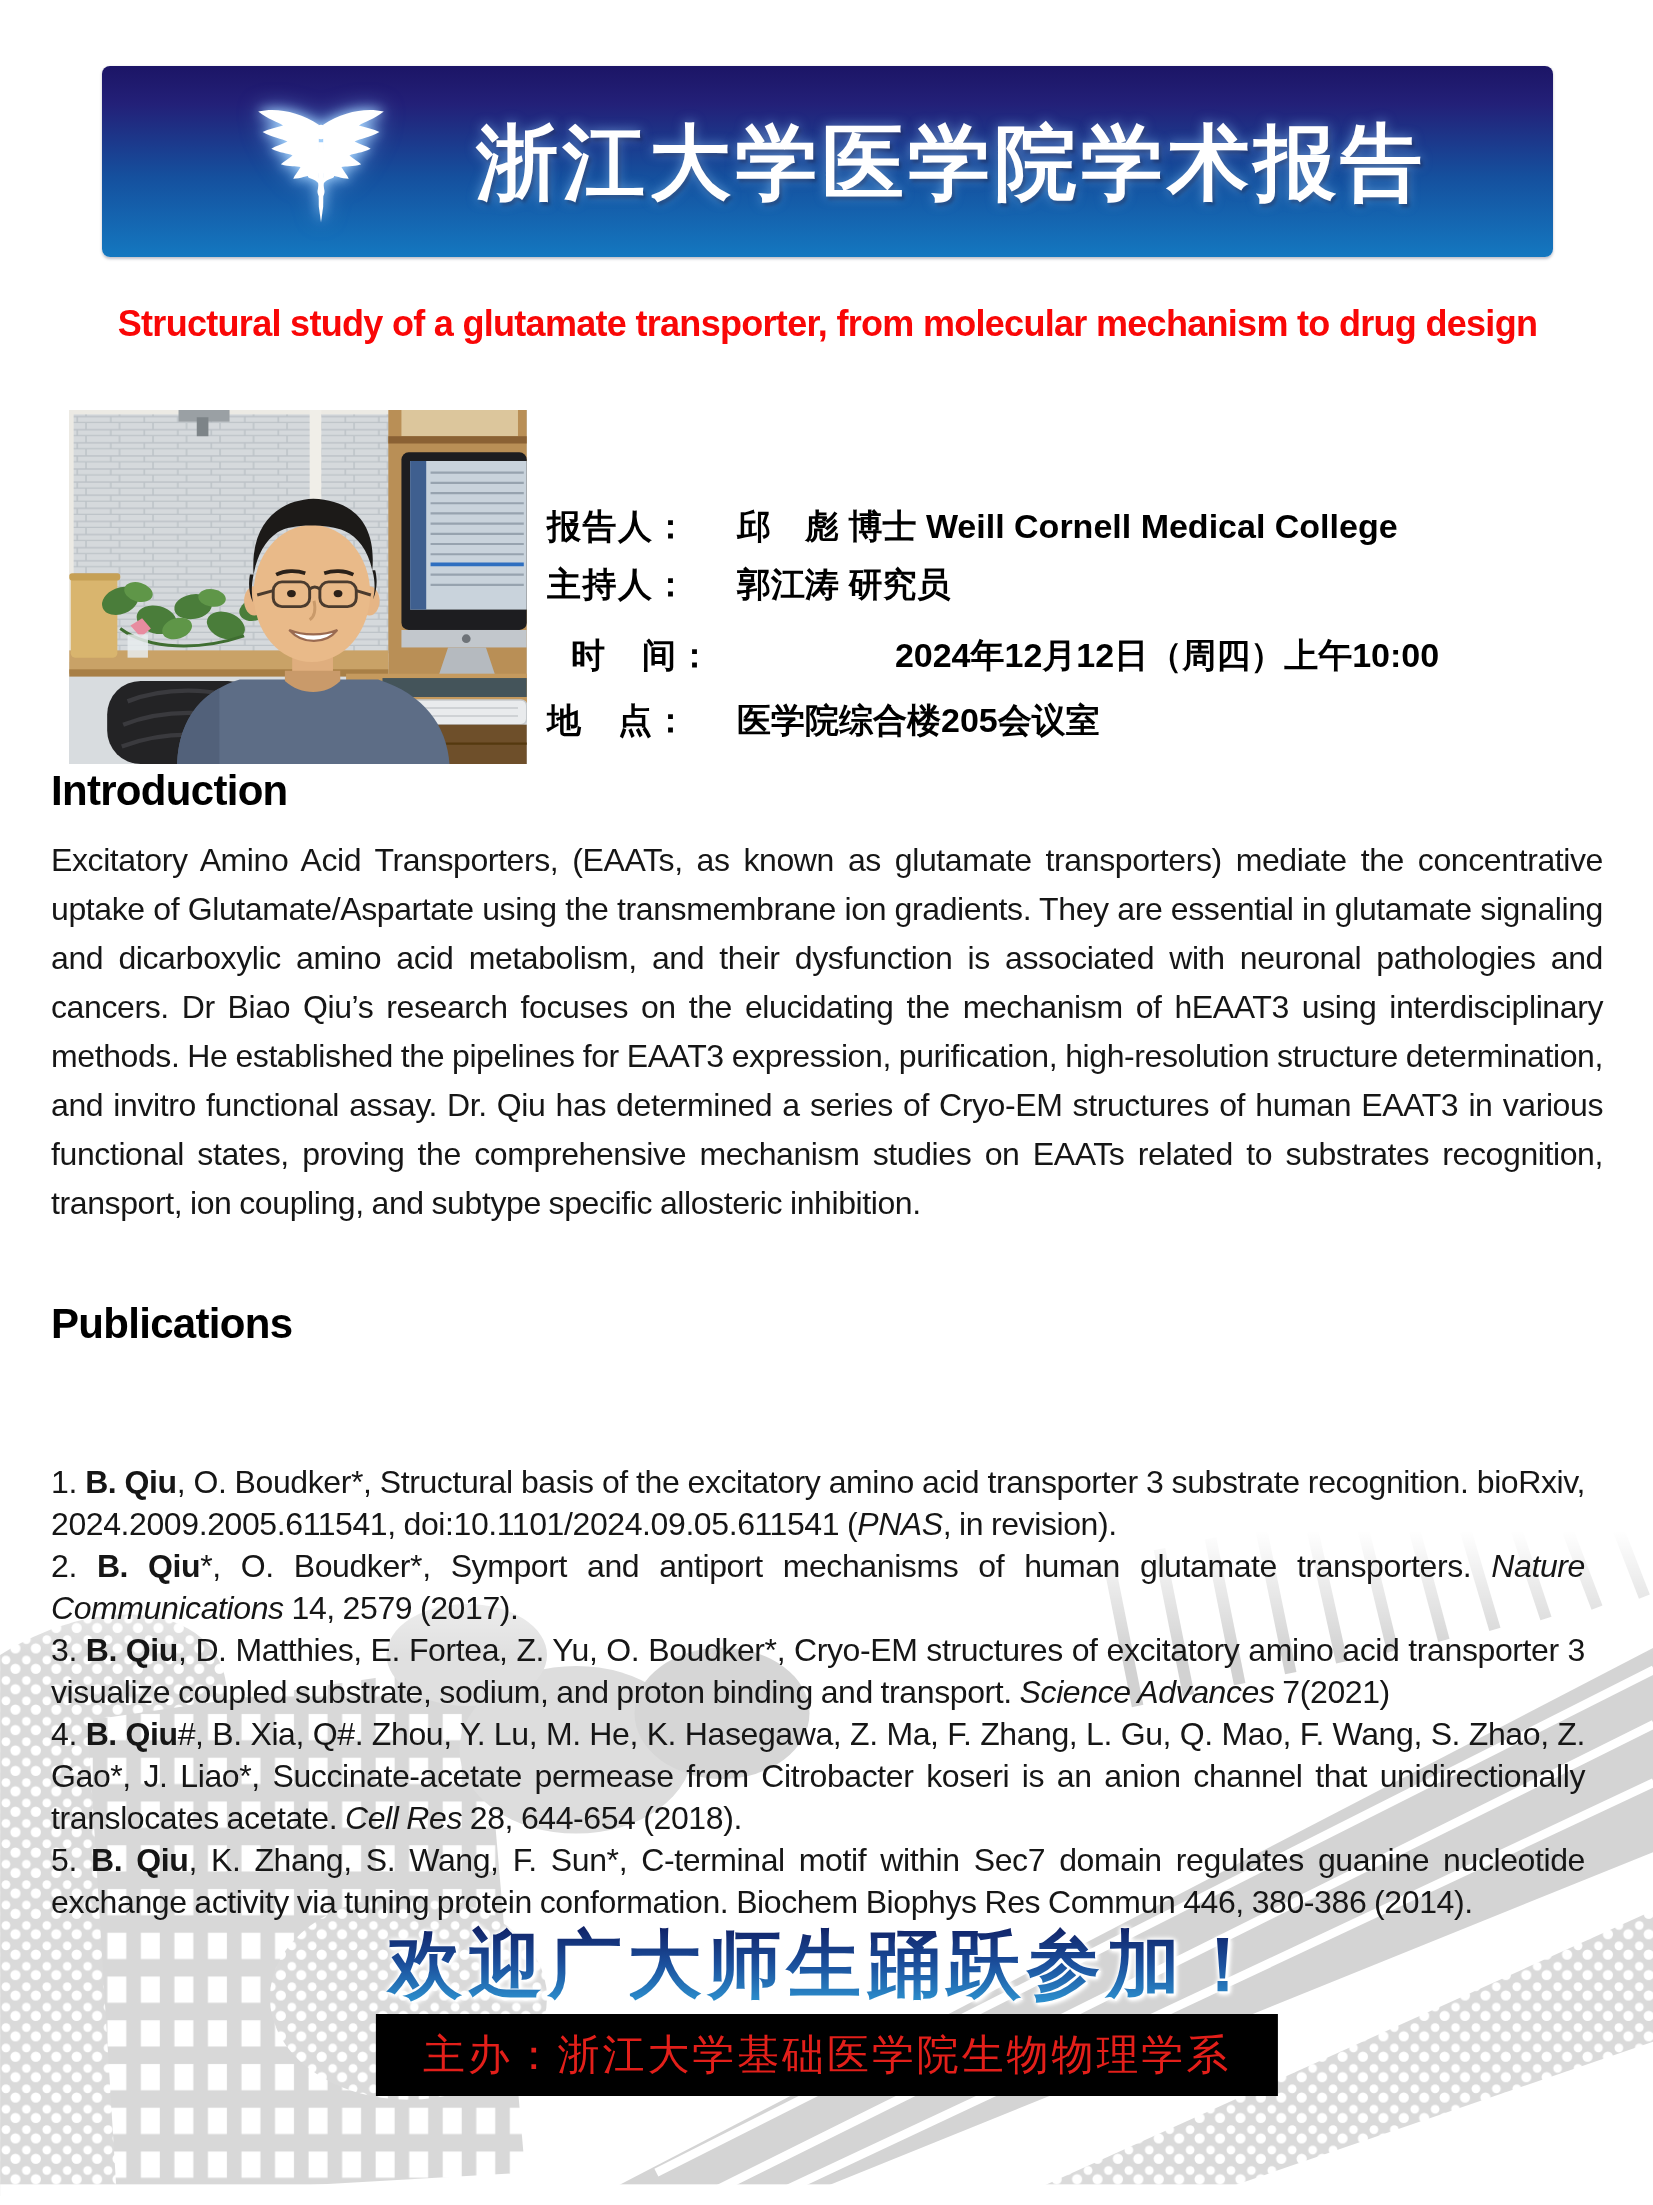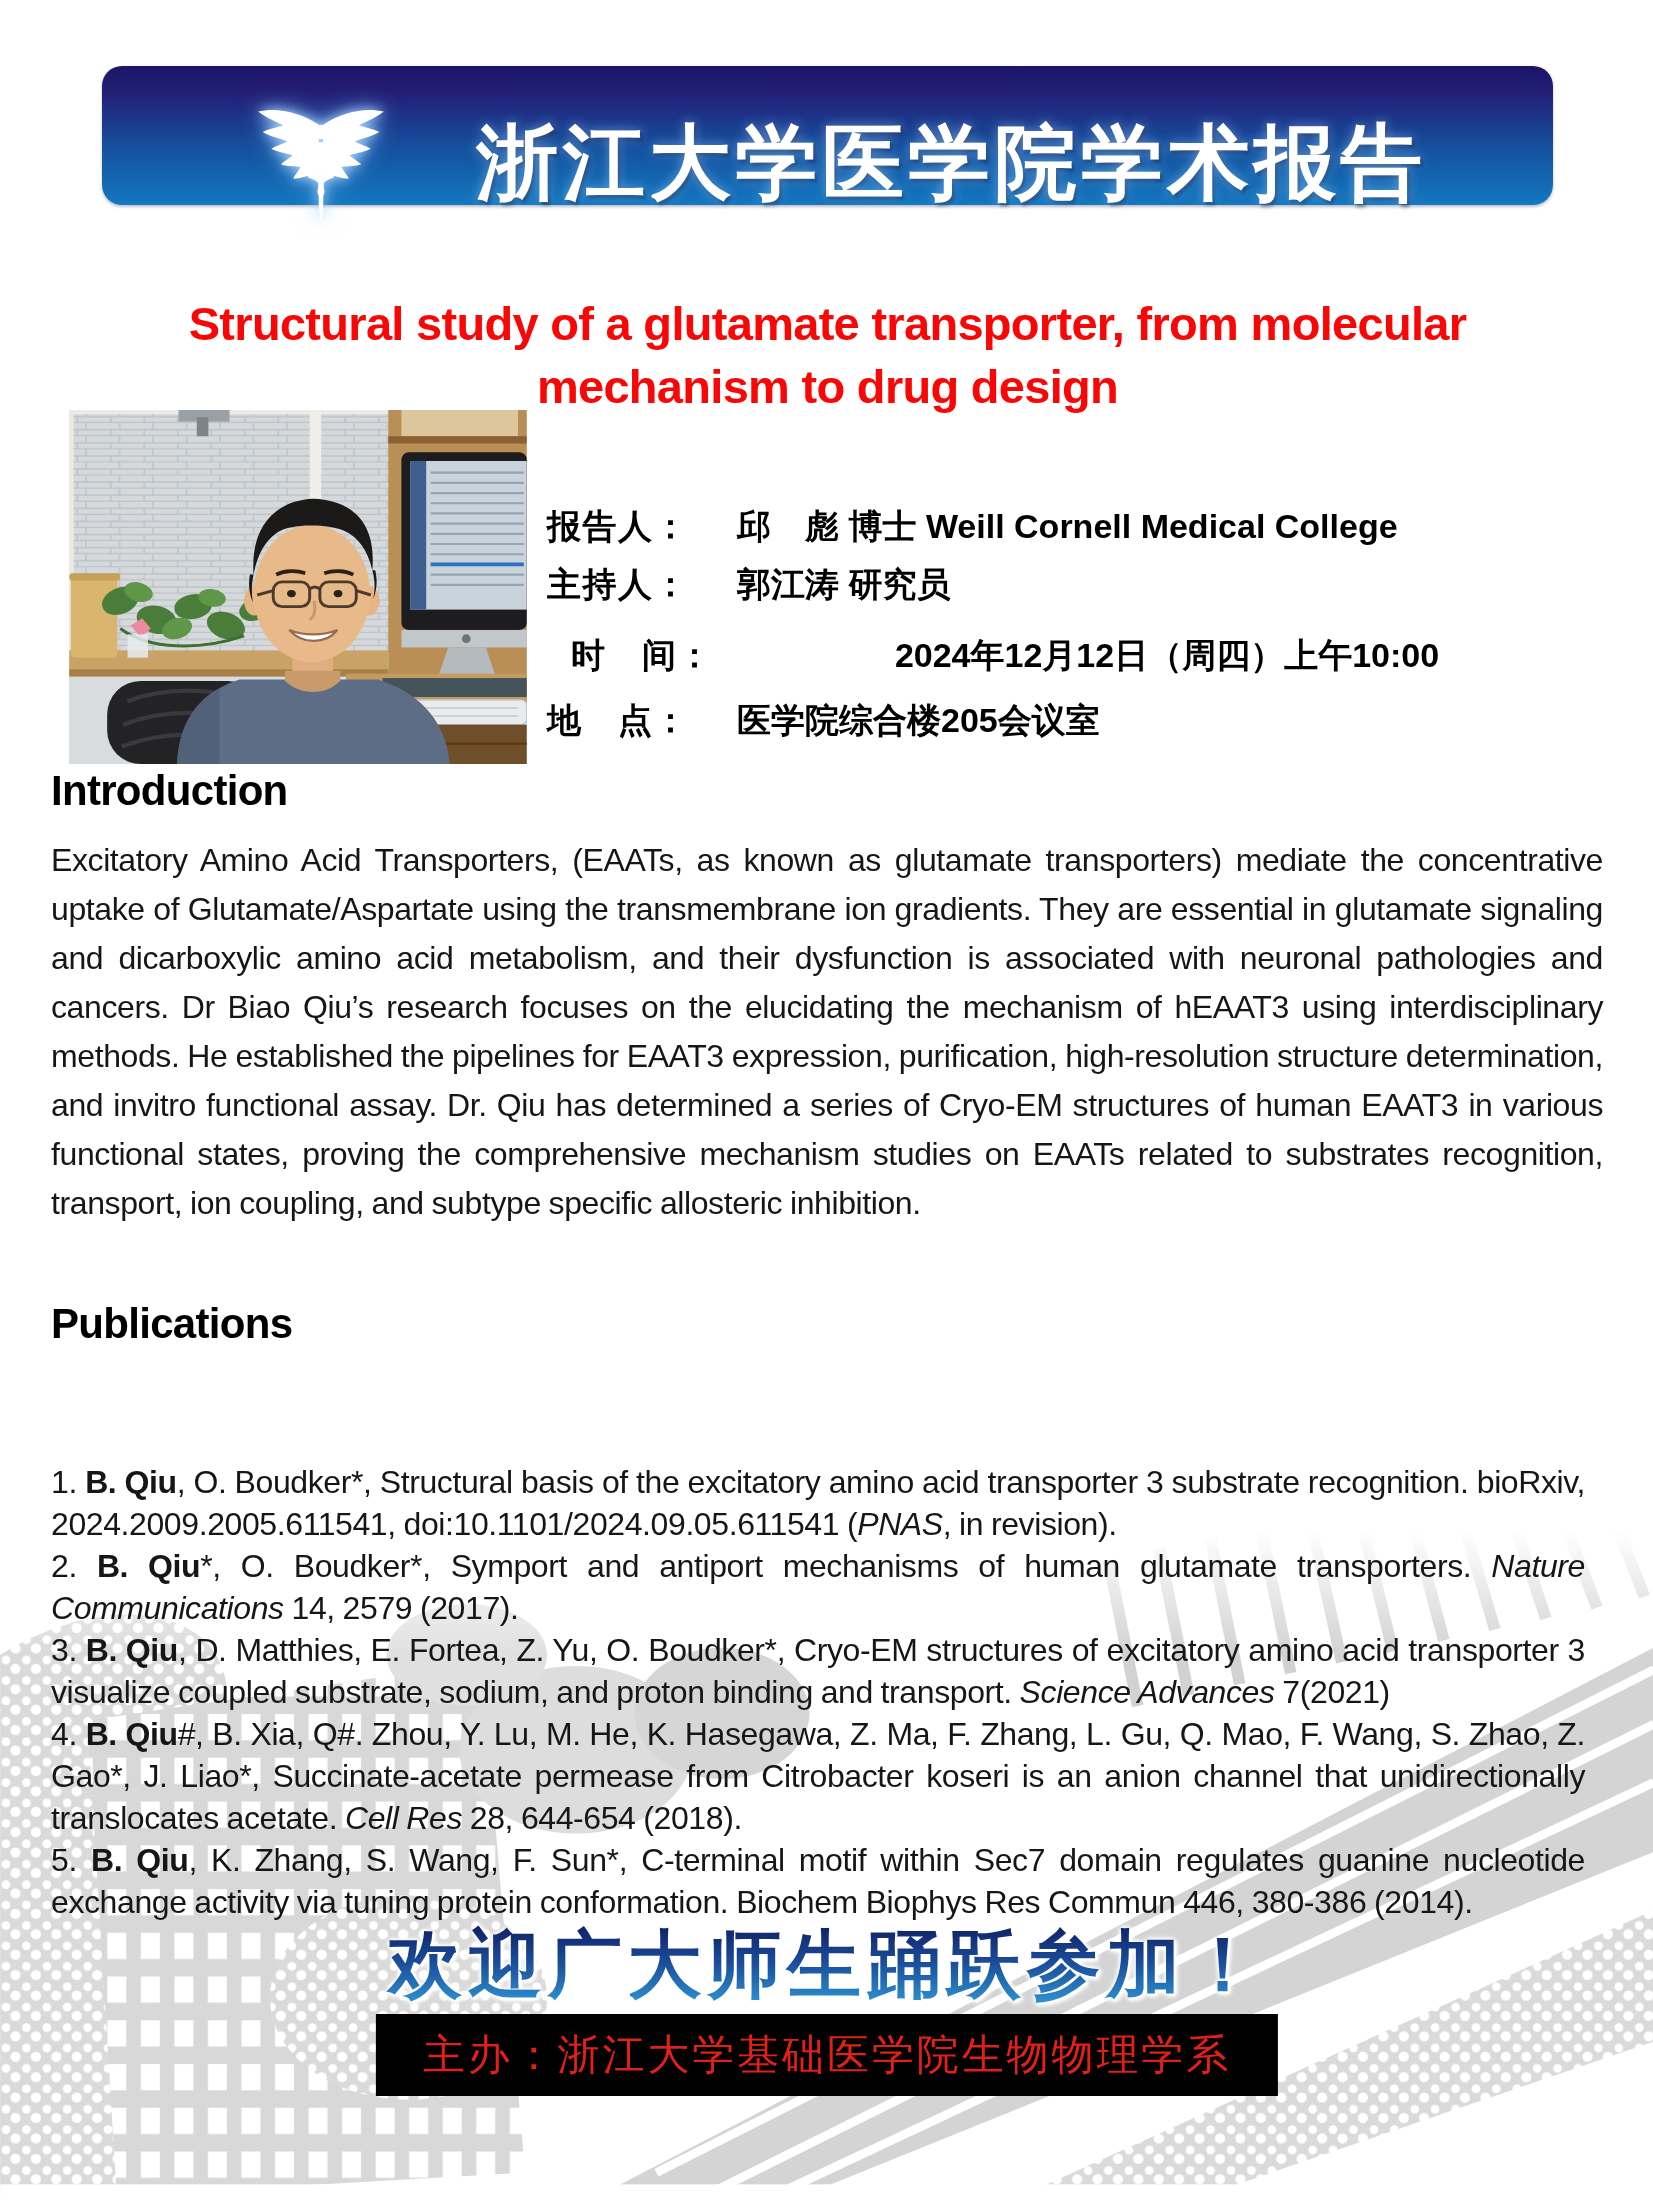--- a/index.html
+++ b/index.html
@@ -1,30 +1,30 @@
 <!DOCTYPE html>
 <html style="font-size:11.7px"><head>
 <meta charset="utf-8">
 <style>
   html,body{margin:0;padding:0;background:#ffffff;}
   .page{position:relative;width:1654px;height:2205px;background:#ffffff;overflow:hidden;
         font-family:"Liberation Sans","DejaVu Sans",sans-serif;color:#111;}
   
-  .banner{position:absolute;left:102px;top:66px;width:1451px;height:139px;border-radius:20px;
+  .banner{position:absolute;left:102px;top:66px;width:1451px;height:191px;border-radius:8px;
           background:linear-gradient(180deg,#1c1566 0%,#232078 20%,#15509e 58%,#1478c0 100%);
           box-shadow:0 1.5px 2.9px rgba(0,0,40,.25);}
   .banner-logo{position:absolute;left:146px;top:31px;width:146px;height:146px;
                filter:drop-shadow(0 0 5.8px rgba(170,215,255,.95)) drop-shadow(0 0 10.2px rgba(140,200,255,.6));}
   .banner-title{position:absolute;left:292px;right:44px;top:42px;height:109px;line-height:109px;
                 text-align:center;font-family:"DejaVu Serif","Liberation Serif",serif;font-weight:bold;
                 font-size:82px;letter-spacing:4.4px;color:#ffffff;
                 text-shadow:0 0 11.7px rgba(160,210,255,.55),2.2px 2.9px 3.6px rgba(0,0,40,.45);}
   
   .lecture-title{position:absolute;left:98px;top:292px;width:1459px;text-align:center;
-                 font-size:47px;line-height:63px;font-weight:bold;color:#f90707;letter-spacing:-0.7px;}
+                 font-size:36px;line-height:63px;font-weight:bold;color:#f90707;letter-spacing:-0.7px;}
   
   .photo{position:absolute;left:69px;top:410px;width:458px;height:354px;overflow:hidden;background:#d8dcdf;}
   
   .info{position:absolute;left:547px;top:505px;width:1050px;}
   .info-row{display:flex;font-weight:bold;font-size:34px;line-height:42px;color:#000;}
   .info-row + .info-row{margin-top:16px;}
   .info-row:nth-child(3){margin-top:29px;text-align:center;}
   .info-row:nth-child(4){margin-top:23px;}
   .info-label{flex:0 0 190px;letter-spacing:1.5px;}
   .info-value{flex:1;}

